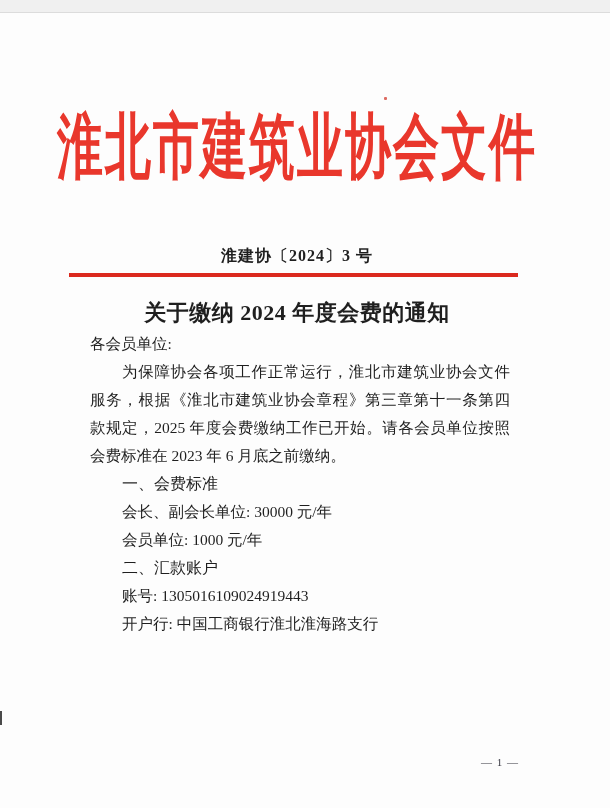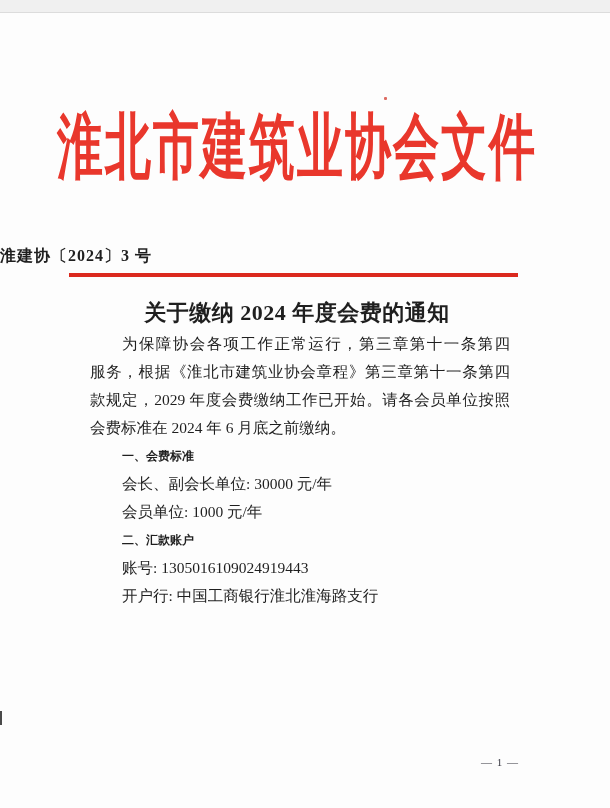--- a/index.html
+++ b/index.html
@@ -22,20 +22,21 @@
     text-align:center;
     font-family:"Liberation Serif","DejaVu Serif",serif;
     font-size:46px; font-weight:bold; line-height:46px;
     letter-spacing:2px;
     transform:scaleY(1.55);
     transform-origin:50% 50%;
     white-space:nowrap;
   }
   .doc-number {
     position:absolute; top:234px; left:0; right:16px;
+    text-align:center;
     font-size:16px; font-weight:bold; line-height:20px;
     letter-spacing:1px;
   }
   .red-rule {
     position:absolute; left:69px; top:261px;
     width:449px; height:4px;
   }
   .notice-title {
     position:absolute; top:286px; left:0; right:16px;
     margin:0;
@@ -45,21 +46,21 @@
   }
   .body-block {
     position:absolute; left:90px; top:318px; width:420px;
     font-size:15.5px; line-height:28px;
   }
   .line { height:28px; overflow:hidden; }
   .fill { text-align:justify; text-align-last:justify; }
   .indent { padding-left:32px; }
   .sec-head {
     font-family:"Liberation Sans","DejaVu Sans",sans-serif;
-    font-weight:bold; font-size:12px;
+    font-weight:normal; font-size:16px;
     padding-left:32px;
   }
   .item { padding-left:32px; }
   .page-number {
     position:absolute; top:743px; left:460px; width:80px;
     text-align:center;
     font-size:11px; line-height:14px; color:#3a3a44;
     letter-spacing:1px;
   }
   .bottom-strip {
@@ -89,24 +90,25 @@
 
   <h1 class="header-title" style="color: rgb(233, 55, 44);">淮北市建筑业协会文件</h1>
 
   <div class="doc-number">淮建协〔2024〕3 号</div>
 
   <div class="red-rule" style="background-color: rgb(219, 41, 30);"></div>
 
   <h2 class="notice-title">关于缴纳 2024 年度会费的通知</h2>
 
   <div class="body-block">
-    <div class="line fill indent">为保障协会各项工作正常运行，第三章第十一条第四</div>
+    <div class="line">各会员单位:</div>
+    <div class="line fill indent">为保障协会各项工作正常运行，淮北市建筑业协会文件</div>
     <div class="line fill">服务，根据《淮北市建筑业协会章程》第三章第十一条第四</div>
-    <div class="line fill">款规定，2029 年度会费缴纳工作已开始。请各会员单位按照</div>
-    <div class="line">会费标准在 2024 年 6 月底之前缴纳。</div>
+    <div class="line fill">款规定，2025 年度会费缴纳工作已开始。请各会员单位按照</div>
+    <div class="line">会费标准在 2023 年 6 月底之前缴纳。</div>
 
     <div class="line sec-head">一、会费标准</div>
     <div class="line item">会长、副会长单位: 30000 元/年</div>
     <div class="line item">会员单位: 1000 元/年</div>
 
     <div class="line sec-head">二、汇款账户</div>
     <div class="line item">账号: 1305016109024919443</div>
     <div class="line item">开户行: 中国工商银行淮北淮海路支行</div>
   </div>
 

